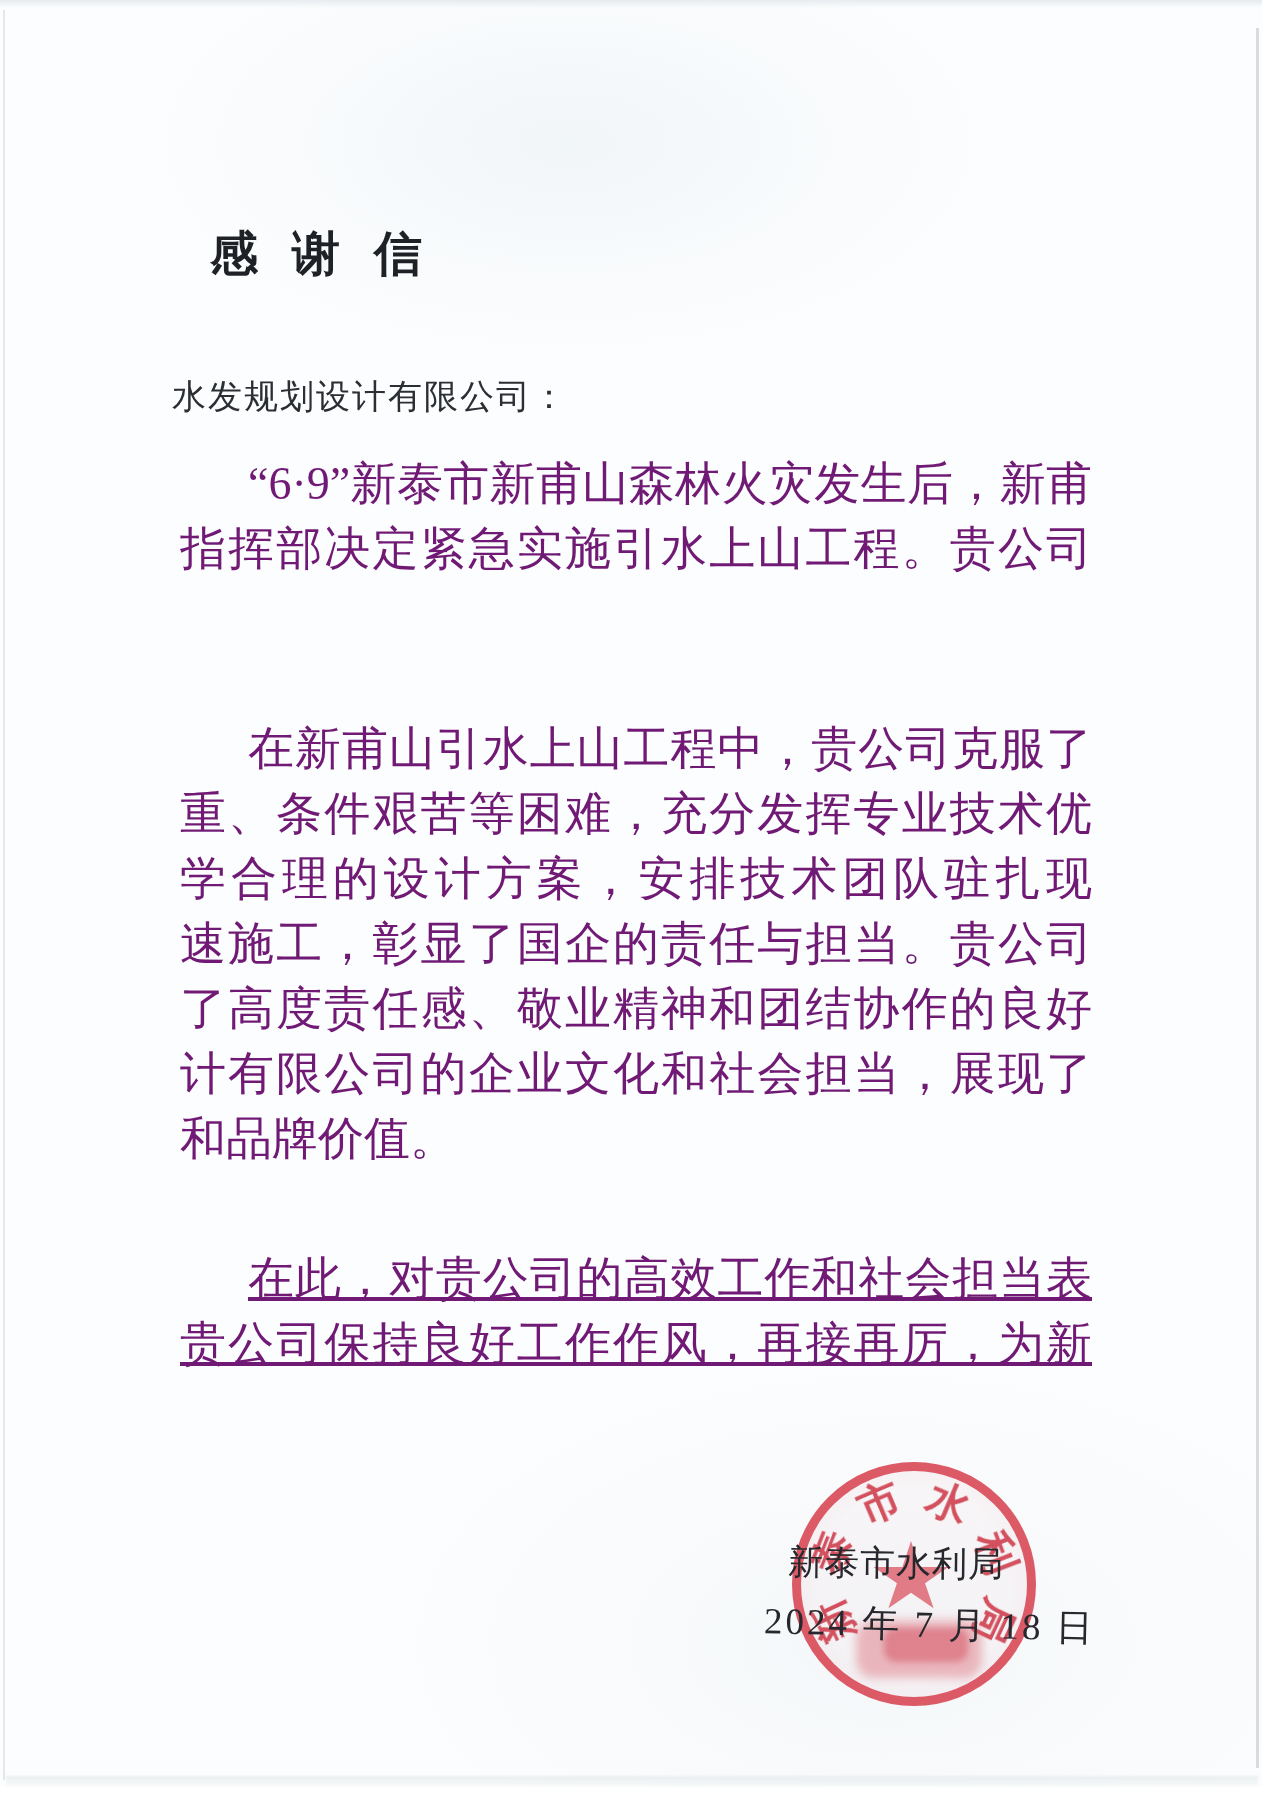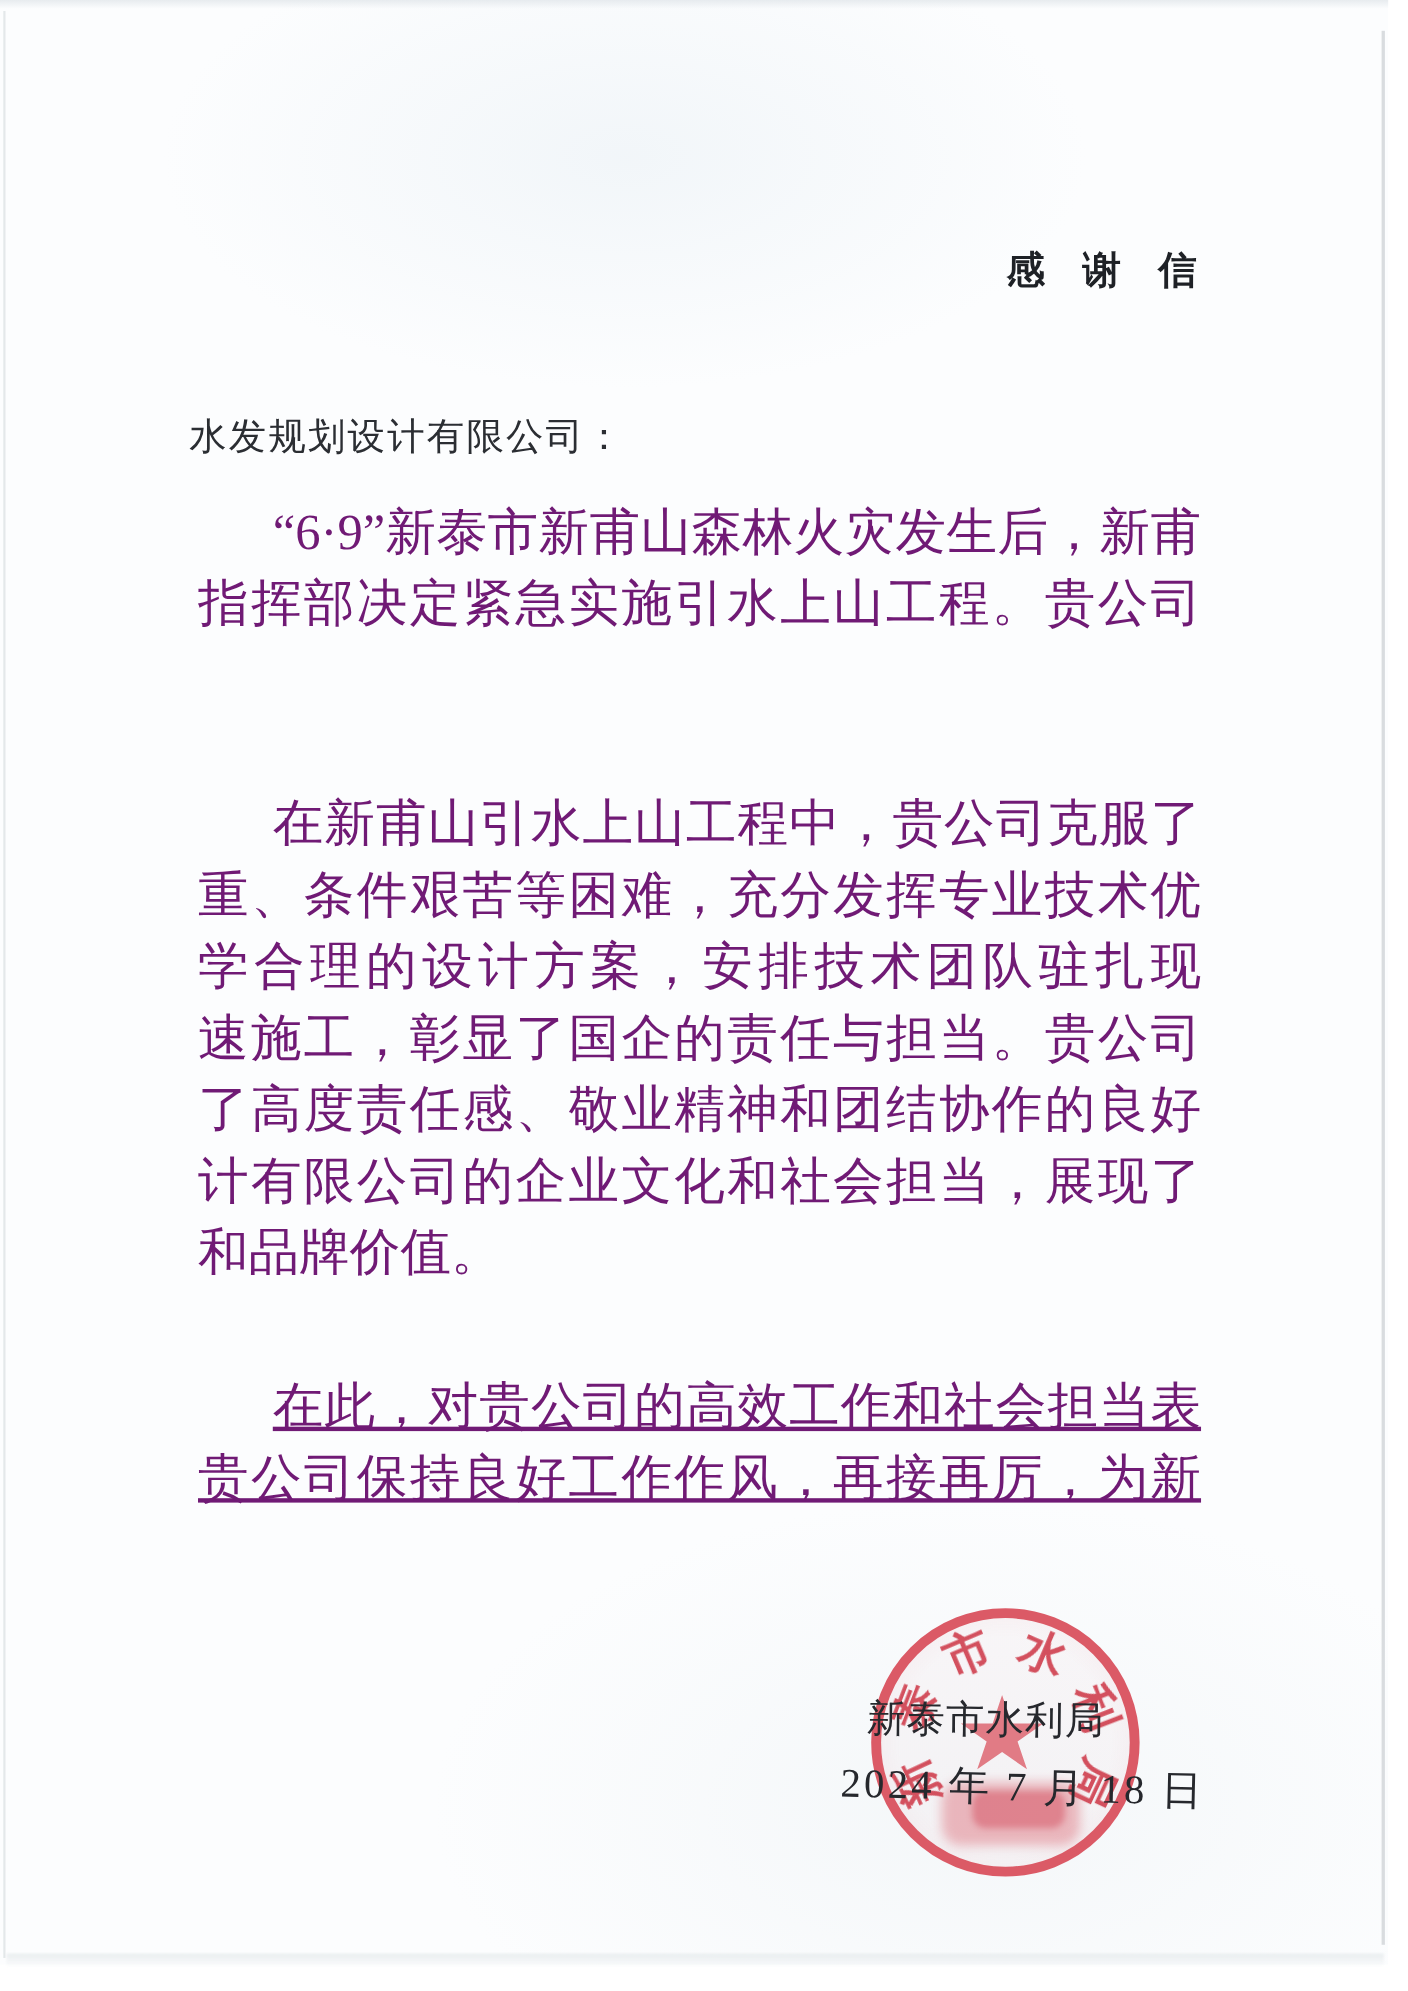--- a/index.html
+++ b/index.html
@@ -28,21 +28,21 @@
     position:absolute;left:6px;top:1776px;width:1252px;height:12px;
     background:linear-gradient(#e9edef, rgba(255,255,255,0));filter:blur(1px);
   }
   .edge-top{
     position:absolute;left:0;top:0;width:1262px;height:8px;
     background:linear-gradient(rgba(226,231,235,0.8), rgba(255,255,255,0));
   }
 
   .title{
     position:absolute;left:210px;top:222px;width:912px;
-    text-align:right;font-size:35px;font-weight:700;color:#1e2126;
+    text-align:left;font-size:48px;font-weight:700;color:#1e2126;
     letter-spacing:34px;white-space:nowrap;
   }
   .salutation{
     position:absolute;left:172px;top:374px;width:912px;
     font-size:34px;color:#2b2e33;letter-spacing:2px;
   }
   .para{
     position:absolute;left:180px;width:912px;
     font-size:46px;color:#701a75;
   }

